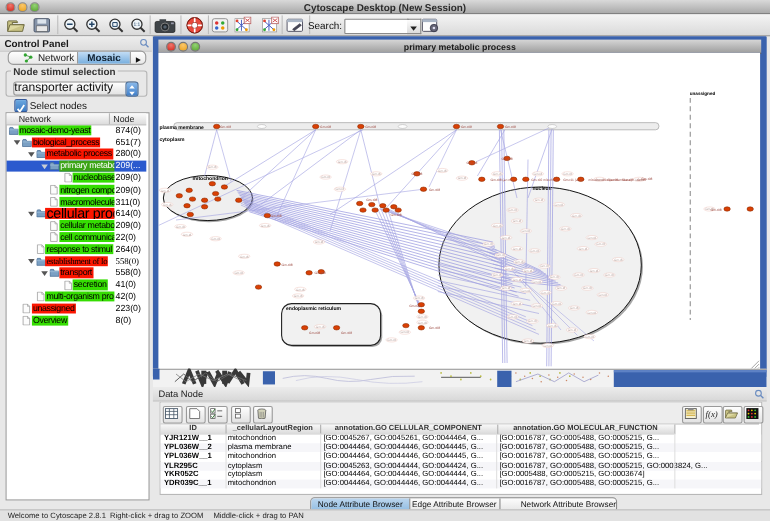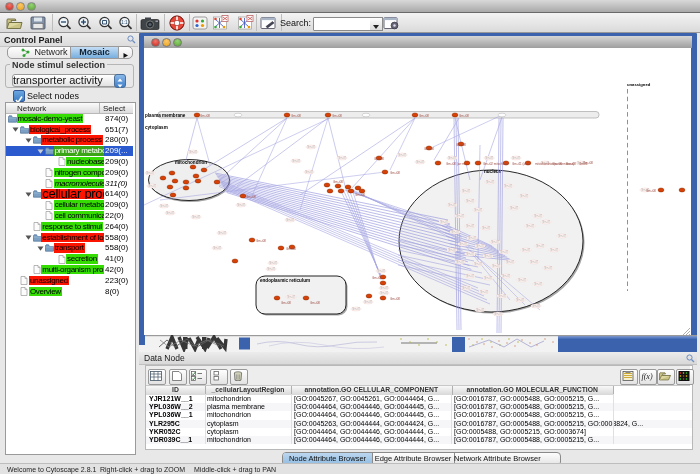--- a/index.html
+++ b/index.html
@@ -3,20 +3,21 @@
 html,body{margin:0;padding:0}
 body{width:700px;height:474px;overflow:hidden;font-family:"Liberation Sans",sans-serif;background:#e8e8e8;position:relative}
 .abs{position:absolute}
 .cl{font-family:"Liberation Sans",sans-serif;font-size:4.6px;font-weight:bold;fill:#000}
 .tl{font-family:"Liberation Sans",sans-serif;font-size:2.8px;fill:#b8a4a0;text-anchor:middle}
 </style></head><body>
 <div class="abs" style="left:0;top:0;width:700px;height:12px;background:linear-gradient(#d9d9d9,#a9a9a9);border-bottom:1px solid #6a6a6a">
 <div class="abs" style="left:5px;top:2px;width:7px;height:7px;border-radius:50%;background:radial-gradient(circle at 50% 30%,#f0766c,#cf2318);border:0.5px solid #888"></div>
 <div class="abs" style="left:16px;top:2px;width:7px;height:7px;border-radius:50%;background:radial-gradient(circle at 50% 30%,#fbc76a,#e9a11a);border:0.5px solid #888"></div>
 <div class="abs" style="left:27px;top:2px;width:7px;height:7px;border-radius:50%;background:radial-gradient(circle at 50% 30%,#94d276,#57a42c);border:0.5px solid #888"></div>
+<div class="abs" style="left:0;top:1.5px;width:700px;text-align:center;font-size:9px;font-weight:bold;color:#2a2a2a">Cytoscape Desktop (New Session)</div>
 </div>
 <div class="abs" style="left:0;top:13px;width:700px;height:19px;background:linear-gradient(#f4f4f4,#dadada);border-bottom:1px solid #989898"></div>
 <div style="position:absolute;left:52px;top:14px;width:1px;height:17px;background:#bdbdbd"></div>
 <div style="position:absolute;left:136px;top:14px;width:1px;height:17px;background:#bdbdbd"></div>
 <div style="position:absolute;left:164px;top:14px;width:1px;height:17px;background:#bdbdbd"></div>
 <div style="position:absolute;left:189px;top:14px;width:1px;height:17px;background:#bdbdbd"></div>
 <div style="position:absolute;left:256px;top:14px;width:1px;height:17px;background:#bdbdbd"></div>
 <div style="position:absolute;left:281px;top:14px;width:1px;height:17px;background:#bdbdbd"></div>
 <svg style="position:absolute;left:6px;top:16px" width="17" height="14" viewBox="0 0 17 14">
     <path d="M1 3.5 L1 12.5 L14.5 12.5 L16 6.5 L5.5 6.5 L5 4.5 L10 4.5 L9.3 3 L1.8 3 Z" fill="#c9c385" stroke="#6e6a40" stroke-width="0.9"></path>
@@ -135,21 +136,21 @@
       </svg></div>
 </div>
 <div class="abs" style="left:13px;top:89.5px;width:10px;height:10px;background:linear-gradient(#6aa7e0,#3c7cc4);border:1px solid #33589a;border-radius:2px">
 <svg width="10" height="10" viewBox="0 0 10 10">
       <path d="M2 5 L4 7.5 L8 1.5" stroke="#fff" stroke-width="1.6" fill="none"></path>
     </svg></div>
 <div class="abs" style="left:27px;top:90.5px;font-size:9px;color:#111">Select nodes</div>
 <div class="abs" style="left:5px;top:102px;width:129px;height:351px;background:#fff;border:1px solid #9a9a9a"></div>
 <div class="abs" style="left:6px;top:103px;width:127px;height:10px;background:linear-gradient(#fbfbfb,#dcdcdc);border-bottom:1px solid #b8b8b8">
 <span class="abs" style="left:11px;top:0.5px;font-size:8px;color:#222">Network</span>
-<span class="abs" style="left:97px;top:0.5px;font-size:8px;color:#222">Select</span>
+<span class="abs" style="left:97px;top:0.5px;font-size:8px;color:#222">Node</span>
 <div class="abs" style="left:93px;top:0;width:1px;height:10px;background:#b8b8b8"></div>
 </div>
 <div style="position:absolute;left:6px;top:113.2px;width:127px;height:10.8px;">
     <span style="position:absolute;left:2.0px;top:0.5px;width:9px;height:9px">
       <svg width="9" height="8" viewBox="0 0 9 8" style="position:absolute;top:1px">
         <path d="M0.5 1.8 L0.5 7.2 L8.5 7.2 L8.5 2.5 L4.4 2.5 L3.6 0.8 L1.1 0.8 Z" fill="#7ba0c4" stroke="#4a6e96" stroke-width="0.7"></path>
         <path d="M0.5 3 L8.5 3" stroke="#9cbcd8" stroke-width="0.8"></path>
       </svg>
     </span>
     <span style="position:absolute;left:10.5px;top:0.5px;font-size:8px;letter-spacing:-0.3px;line-height:9.5px;background:#35dd02;color:#000;padding:0 1px;white-space:nowrap;max-width:86px;overflow:hidden;display:inline-block">mosaic-demo-yeast</span>
@@ -207,21 +208,21 @@
 <div style="position:absolute;left:6px;top:167.2px;width:127px;height:10.8px;">
     <span style="position:absolute;left:39.2px;top:0.5px;width:9px;height:9px">
       <svg width="8" height="9" viewBox="0 0 8 9" style="position:absolute;top:0.5px">
         <path d="M1 0.5 L5 0.5 L7 2.5 L7 8.5 L1 8.5 Z" fill="#fcfcfc" stroke="#9a9a9a" stroke-width="0.7"></path>
         <path d="M5 0.5 L5 2.5 L7 2.5" fill="none" stroke="#9a9a9a" stroke-width="0.6"></path>
       </svg>
     </span>
     <span style="position:absolute;left:47.7px;top:0.5px;font-size:8px;letter-spacing:-0.3px;line-height:9.5px;background:#35dd02;color:#000;padding:0 1px;white-space:nowrap;max-width:48px;overflow:hidden;display:inline-block">nitrogen compo</span>
     <span style="position:absolute;left:99px;top:0.5px;font-size:8px;line-height:9.5px;color:#000">209(0)</span>
   </div>
-<div style="position:absolute;left:6px;top:178.0px;width:127px;height:10.8px;font-style:italic;">
+<div style="position:absolute;left:6px;top:178.0px;width:127px;height:10.8px;">
     <span style="position:absolute;left:39.2px;top:0.5px;width:9px;height:9px">
       <svg width="8" height="9" viewBox="0 0 8 9" style="position:absolute;top:0.5px">
         <path d="M1 0.5 L5 0.5 L7 2.5 L7 8.5 L1 8.5 Z" fill="#fcfcfc" stroke="#9a9a9a" stroke-width="0.7"></path>
         <path d="M5 0.5 L5 2.5 L7 2.5" fill="none" stroke="#9a9a9a" stroke-width="0.6"></path>
       </svg>
     </span>
     <span style="position:absolute;left:47.7px;top:0.5px;font-size:8px;letter-spacing:-0.3px;line-height:9.5px;background:#35dd02;color:#000;padding:0 1px;white-space:nowrap;max-width:48px;overflow:hidden;display:inline-block">macromolecule</span>
     <span style="position:absolute;left:99px;top:0.5px;font-size:8px;line-height:9.5px;color:#000">311(0)</span>
   </div>
 <div style="position:absolute;left:6px;top:188.8px;width:127px;height:10.8px;">
@@ -260,21 +261,21 @@
 <div style="position:absolute;left:6px;top:221.2px;width:127px;height:10.8px;">
     <span style="position:absolute;left:26.8px;top:0.5px;width:9px;height:9px">
       <svg width="8" height="9" viewBox="0 0 8 9" style="position:absolute;top:0.5px">
         <path d="M1 0.5 L5 0.5 L7 2.5 L7 8.5 L1 8.5 Z" fill="#fcfcfc" stroke="#9a9a9a" stroke-width="0.7"></path>
         <path d="M5 0.5 L5 2.5 L7 2.5" fill="none" stroke="#9a9a9a" stroke-width="0.6"></path>
       </svg>
     </span>
     <span style="position:absolute;left:35.3px;top:0.5px;font-size:8px;letter-spacing:-0.3px;line-height:9.5px;background:#35dd02;color:#000;padding:0 1px;white-space:nowrap;max-width:61px;overflow:hidden;display:inline-block">response to stimul</span>
     <span style="position:absolute;left:99px;top:0.5px;font-size:8px;line-height:9.5px;color:#000">264(0)</span>
   </div>
-<div style="position:absolute;left:6px;top:232.0px;width:127px;height:10.8px;">
+<div style="position:absolute;left:6px;top:232.0px;width:127px;height:10.8px;font-family:Liberation Serif, serif;">
     <svg width="7" height="5" viewBox="0 0 7 5" style="position:absolute;left:18.8px;top:3px">
       <path d="M0.5 0.5 L6.5 0.5 L3.5 4.8 Z" fill="#555"></path>
     </svg>
     <span style="position:absolute;left:26.8px;top:0.5px;width:9px;height:9px">
       <svg width="9" height="8" viewBox="0 0 9 8" style="position:absolute;top:1px">
         <path d="M0.5 1.8 L0.5 7.2 L8.5 7.2 L8.5 2.5 L4.4 2.5 L3.6 0.8 L1.1 0.8 Z" fill="#7ba0c4" stroke="#4a6e96" stroke-width="0.7"></path>
         <path d="M0.5 3 L8.5 3" stroke="#9cbcd8" stroke-width="0.8"></path>
       </svg>
     </span>
     <span style="position:absolute;left:35.3px;top:0.5px;font-size:8px;letter-spacing:-0.3px;line-height:9.5px;background:#fb1500;color:#000;padding:0 1px;white-space:nowrap;max-width:61px;overflow:hidden;display:inline-block">establishment of lo</span>
@@ -331,20 +332,21 @@
       </svg>
     </span>
     <span style="position:absolute;left:22.9px;top:0.5px;font-size:8px;letter-spacing:-0.3px;line-height:9.5px;background:#35dd02;color:#000;padding:0 1px;white-space:nowrap;max-width:73px;overflow:hidden;display:inline-block">Overview</span>
     <span style="position:absolute;left:99px;top:0.5px;font-size:8px;line-height:9.5px;color:#000">8(0)</span>
   </div>
 <div class="abs" style="left:139px;top:33px;width:558px;height:310px;background:#3a62ad;border-radius:1px"></div>
 <div class="abs" style="left:144px;top:36px;width:548px;height:11.5px;background:linear-gradient(#d6d6d6,#9e9e9e);border-bottom:1px solid #5e5e5e">
 <div class="abs" style="left:6.5px;top:2px;width:7px;height:7px;border-radius:50%;background:radial-gradient(circle at 50% 30%,#f0766c,#cf2318);border:0.5px solid #777"></div>
 <div class="abs" style="left:17.8px;top:2px;width:7px;height:7px;border-radius:50%;background:radial-gradient(circle at 50% 30%,#fbc76a,#e9a11a);border:0.5px solid #777"></div>
 <div class="abs" style="left:29px;top:2px;width:7px;height:7px;border-radius:50%;background:radial-gradient(circle at 50% 30%,#94d276,#57a42c);border:0.5px solid #777"></div>
+<div class="abs" style="left:0;top:1.5px;width:548px;text-align:center;font-size:8px;font-weight:bold;color:#1a1a1a">primary metabolic process</div>
 </div>
 <div class="abs" style="left:144px;top:47.5px;width:547px;height:288px;background:#fff"></div>
 <svg style="position:absolute;left:144px;top:47px" width="547" height="289" viewBox="144 47 547 289">
     <rect x="158" y="111.5" width="441" height="6.5" rx="3" fill="#ededed" stroke="#a8a8a8" stroke-width="0.7"></rect>
     <text x="145" y="117" class="cl">plasma membrane</text>
     <text x="145" y="128.5" class="cl">cytoplasm</text>
     <text x="627" y="86" class="cl" style="font-size:4.2px">unassigned</text>
     <line x1="627.5" y1="89" x2="627.5" y2="291" stroke="#909090" stroke-width="1" stroke-dasharray="4.5,3.2"></line>
     <ellipse cx="492.5" cy="242.5" rx="92" ry="71" fill="#000" opacity="0.35"></ellipse>
     <ellipse cx="491" cy="241" rx="92" ry="71" fill="#f1f1f1" stroke="#111" stroke-width="0.9"></ellipse>
@@ -831,18 +833,18 @@
     <span style="position:absolute;left:148px">[GO:0044464, GO:0044446, GO:0044444, G...</span>
     <span style="position:absolute;left:308px">[GO:0016787, GO:0005488, GO:0005215, G...</span>
   </div>
 <div class="abs" style="left:205px;top:394px;width:1px;height:50px;background:#e0e0e0"></div>
 <div class="abs" style="left:291px;top:394px;width:1px;height:50px;background:#e0e0e0"></div>
 <div class="abs" style="left:451px;top:394px;width:1px;height:50px;background:#e0e0e0"></div>
 <div class="abs" style="left:613px;top:394px;width:1px;height:50px;background:#e0e0e0"></div>
 <div class="abs" style="left:282px;top:452px;width:277px;height:12px;border:1px solid #8a8a8a;border-radius:4px;background:linear-gradient(#fdfdfd,#e4e4e4);overflow:hidden;font-size:7.5px;color:#111">
 <div class="abs" style="left:0;top:0;width:89px;height:12px;background:linear-gradient(#bcd6ee,#8fbce2);text-align:center;line-height:12px;border-right:1px solid #8a8a8a">Node Attribute Browser</div>
 <div class="abs" style="left:89px;top:0;width:82px;height:12px;text-align:center;line-height:12px;border-right:1px solid #8a8a8a">Edge Attribute Browser</div>
-<div class="abs" style="left:171px;top:0;width:106px;height:12px;text-align:left;line-height:12px">Network Attribute Browser</div>
+<div class="abs" style="left:171px;top:0;width:106px;height:12px;text-align:right;line-height:12px">Network Attribute Browser</div>
 </div>
 <div class="abs" style="left:0;top:463px;width:700px;height:11px;background:#e2e2e2;border-top:1px solid #bdbdbd">
 <span class="abs" style="left:7px;top:1.5px;font-size:7px;color:#222">Welcome to Cytoscape 2.8.1</span>
 <span class="abs" style="left:100px;top:1.5px;font-size:7px;color:#222">Right-click + drag to ZOOM</span>
 <span class="abs" style="left:194px;top:1.5px;font-size:7px;color:#222">Middle-click + drag to PAN</span>
 </div>
 </body></html>

